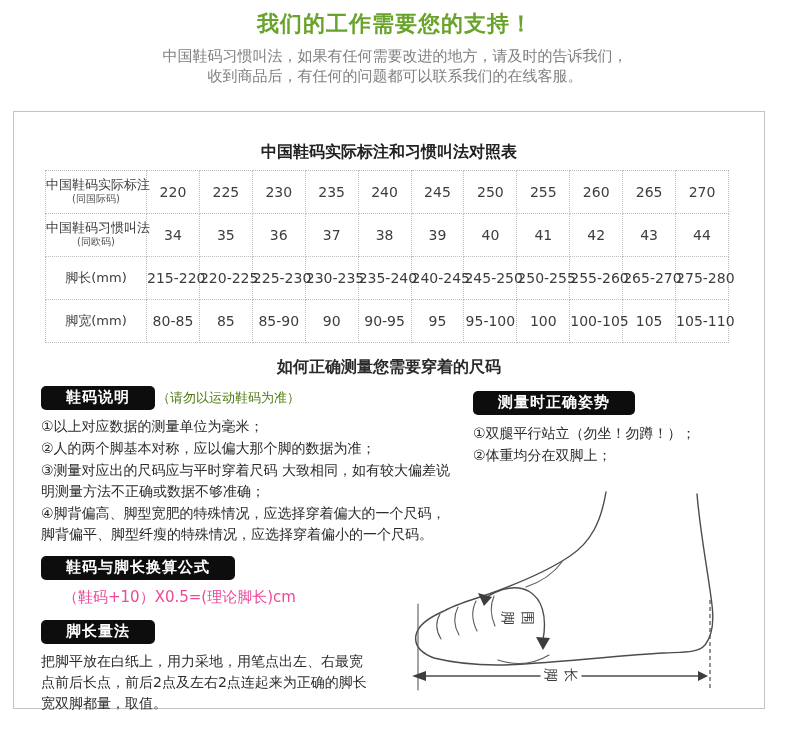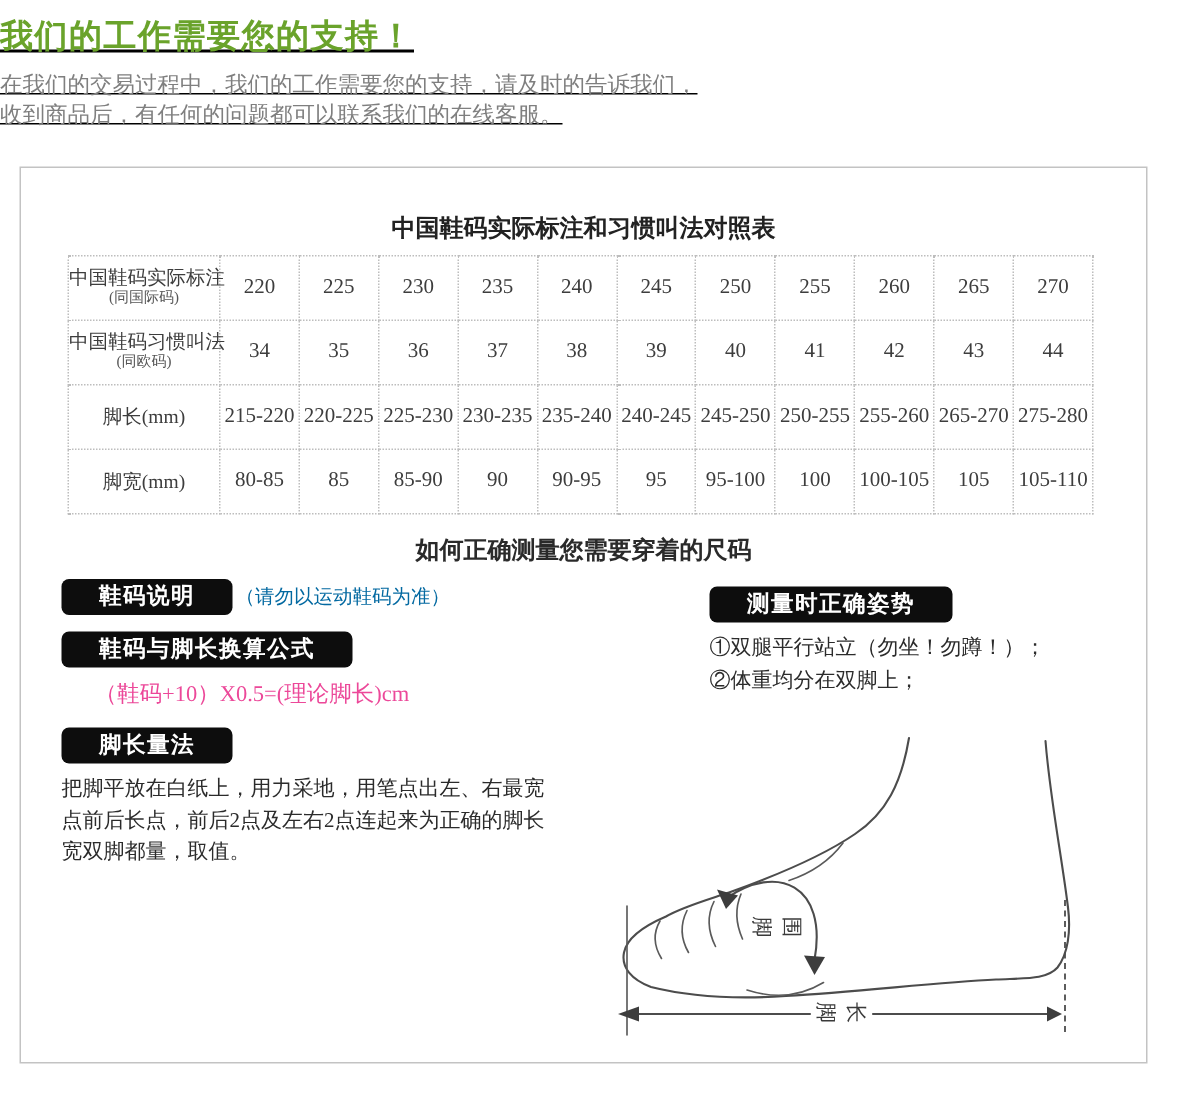--- a/index.html
+++ b/index.html
@@ -1,26 +1,26 @@
 <!DOCTYPE html>
 <html><head>
 <meta charset="utf-8">
 <style>
   * { margin:0; padding:0; box-sizing:border-box; }
   html,body { width:790px; height:746px; background:#ffffff; overflow:hidden;
     font-family:"DejaVu Sans","Liberation Sans",sans-serif; }
 
   
-  .hdr { padding-top:9px;text-decoration:underline; }
+  .hdr { text-align:center; padding-top:9px; }
   .hdr-title { font-size:22px; font-weight:bold; color:#6aa32b; letter-spacing:1px; }
   .hdr-sub { margin-top:7px; font-size:15px; line-height:20px; color:#7f7f7f; }
 
   
   .box { position:absolute; left:13px; top:111px; width:752px; height:598px;
-    border:1px solid #c3c3c3; background:#fff;font-family:Liberation Serif, serif; }
+    border:1px solid #c3c3c3; background:#fff; }
 
   .tbl-title { position:absolute; top:30px; left:0; width:100%; text-align:center;
     font-size:16px; font-weight:bold; color:#222; }
 
   
   table.size { position:absolute; left:31px; top:58px; width:684px;
     border-collapse:collapse; table-layout:fixed; }
   table.size th, table.size td {
     border:1px dotted #bdbdbd; height:43px; text-align:center; vertical-align:middle;
     color:#3d3d3d; padding:0; white-space:nowrap; }
@@ -28,21 +28,21 @@
   table.size th small { display:block; font-size:10px; color:#555; font-weight:normal; }
   table.size td { font-size:14px; }
 
   .sec-title { position:absolute; top:245px; left:0; width:100%; text-align:center;
     font-size:16px; font-weight:bold; color:#2a2a2a; }
 
   
   .left-col { position:absolute; left:27px; top:274px; width:414px; }
   .badge { display:inline-block; background:#0d0d0d; color:#fff; font-size:15px;
     font-weight:bold; padding:2px 25px 3px; border-radius:5px; letter-spacing:1px; }
-  .badge-suffix { font-size:13px; color:#0369a1; margin-left:2px;margin-top:42px; }
+  .badge-suffix { font-size:13px; color:#4d7c0f; margin-left:2px;margin-top:42px; }
   .note-list { margin-top:6px; }
   .note-list div { font-size:14px; line-height:21px; color:#2b2b2b; margin-bottom:1px; }
   .formula-wrap { margin-top:11px; }
   .formula1 { margin-top:8px; font-size:15px; color:#ec4899;margin-left:22px; }
   .formula2 { margin-top:6px; font-size:14px; color:#2b2b2b; }
   .measure-wrap { margin-top:13px; }
   .measure-text { margin-top:7px; font-size:14px; line-height:21px; color:#2b2b2b; width:335px; }
 
   
   .right-col { position:absolute; left:459px; top:279px; width:300px; }
@@ -56,21 +56,21 @@
   .dash { fill:none; stroke:#4c4c4c; stroke-width:1.2; stroke-dasharray:4 3; }
   .ah { fill:#3d3d3d; stroke:none; }
   .diag-label { font-size:14px; fill:#3a3a3a; letter-spacing:6px; }
 </style>
 </head>
 <body>
 
 <div class="hdr">
   <div class="hdr-title">我们的工作需要您的支持！</div>
   <div class="hdr-sub">
-    <div>在我们的交易过程中，我们的工作需要您的支持，请及时的告诉我们，</div>
+    <div>中国鞋码习惯叫法，如果有任何需要改进的地方，请及时的告诉我们，</div>
     <div>收到商品后，有任何的问题都可以联系我们的在线客服。</div>
   </div>
 </div>
 
 <div class="box">
 
   <div class="tbl-title">中国鞋码实际标注和习惯叫法对照表</div>
 
   <table class="size">
     <tbody>
@@ -132,20 +132,26 @@
         </tr>
       </tbody>
   </table>
 
   <div class="sec-title">如何正确测量您需要穿着的尺码</div>
 
   <div class="left-col">
     <div>
       <span class="badge">鞋码说明</span><span class="badge-suffix">（请勿以运动鞋码为准）</span>
     </div>
+    <div class="note-list">
+        <div>①以上对应数据的测量单位为毫米；</div>
+        <div>②人的两个脚基本对称，应以偏大那个脚的数据为准；</div>
+        <div>③测量对应出的尺码应与平时穿着尺码 大致相同，如有较大偏差说明测量方法不正确或数据不够准确；</div>
+        <div>④脚背偏高、脚型宽肥的特殊情况，应选择穿着偏大的一个尺码，脚背偏平、脚型纤瘦的特殊情况，应选择穿着偏小的一个尺码。</div>
+      </div>
 
     <div class="formula-wrap">
       <span class="badge">鞋码与脚长换算公式</span>
       <div class="formula1">（鞋码+10）X0.5=(理论脚长)cm</div>
     </div>
 
     <div class="measure-wrap">
       <span class="badge">脚长量法</span>
       <div class="measure-text">把脚平放在白纸上，用力采地，用笔点出左、右最宽点前后长点，前后2点及左右2点连起来为正确的脚长宽双脚都量，取值。</div>
     </div>

